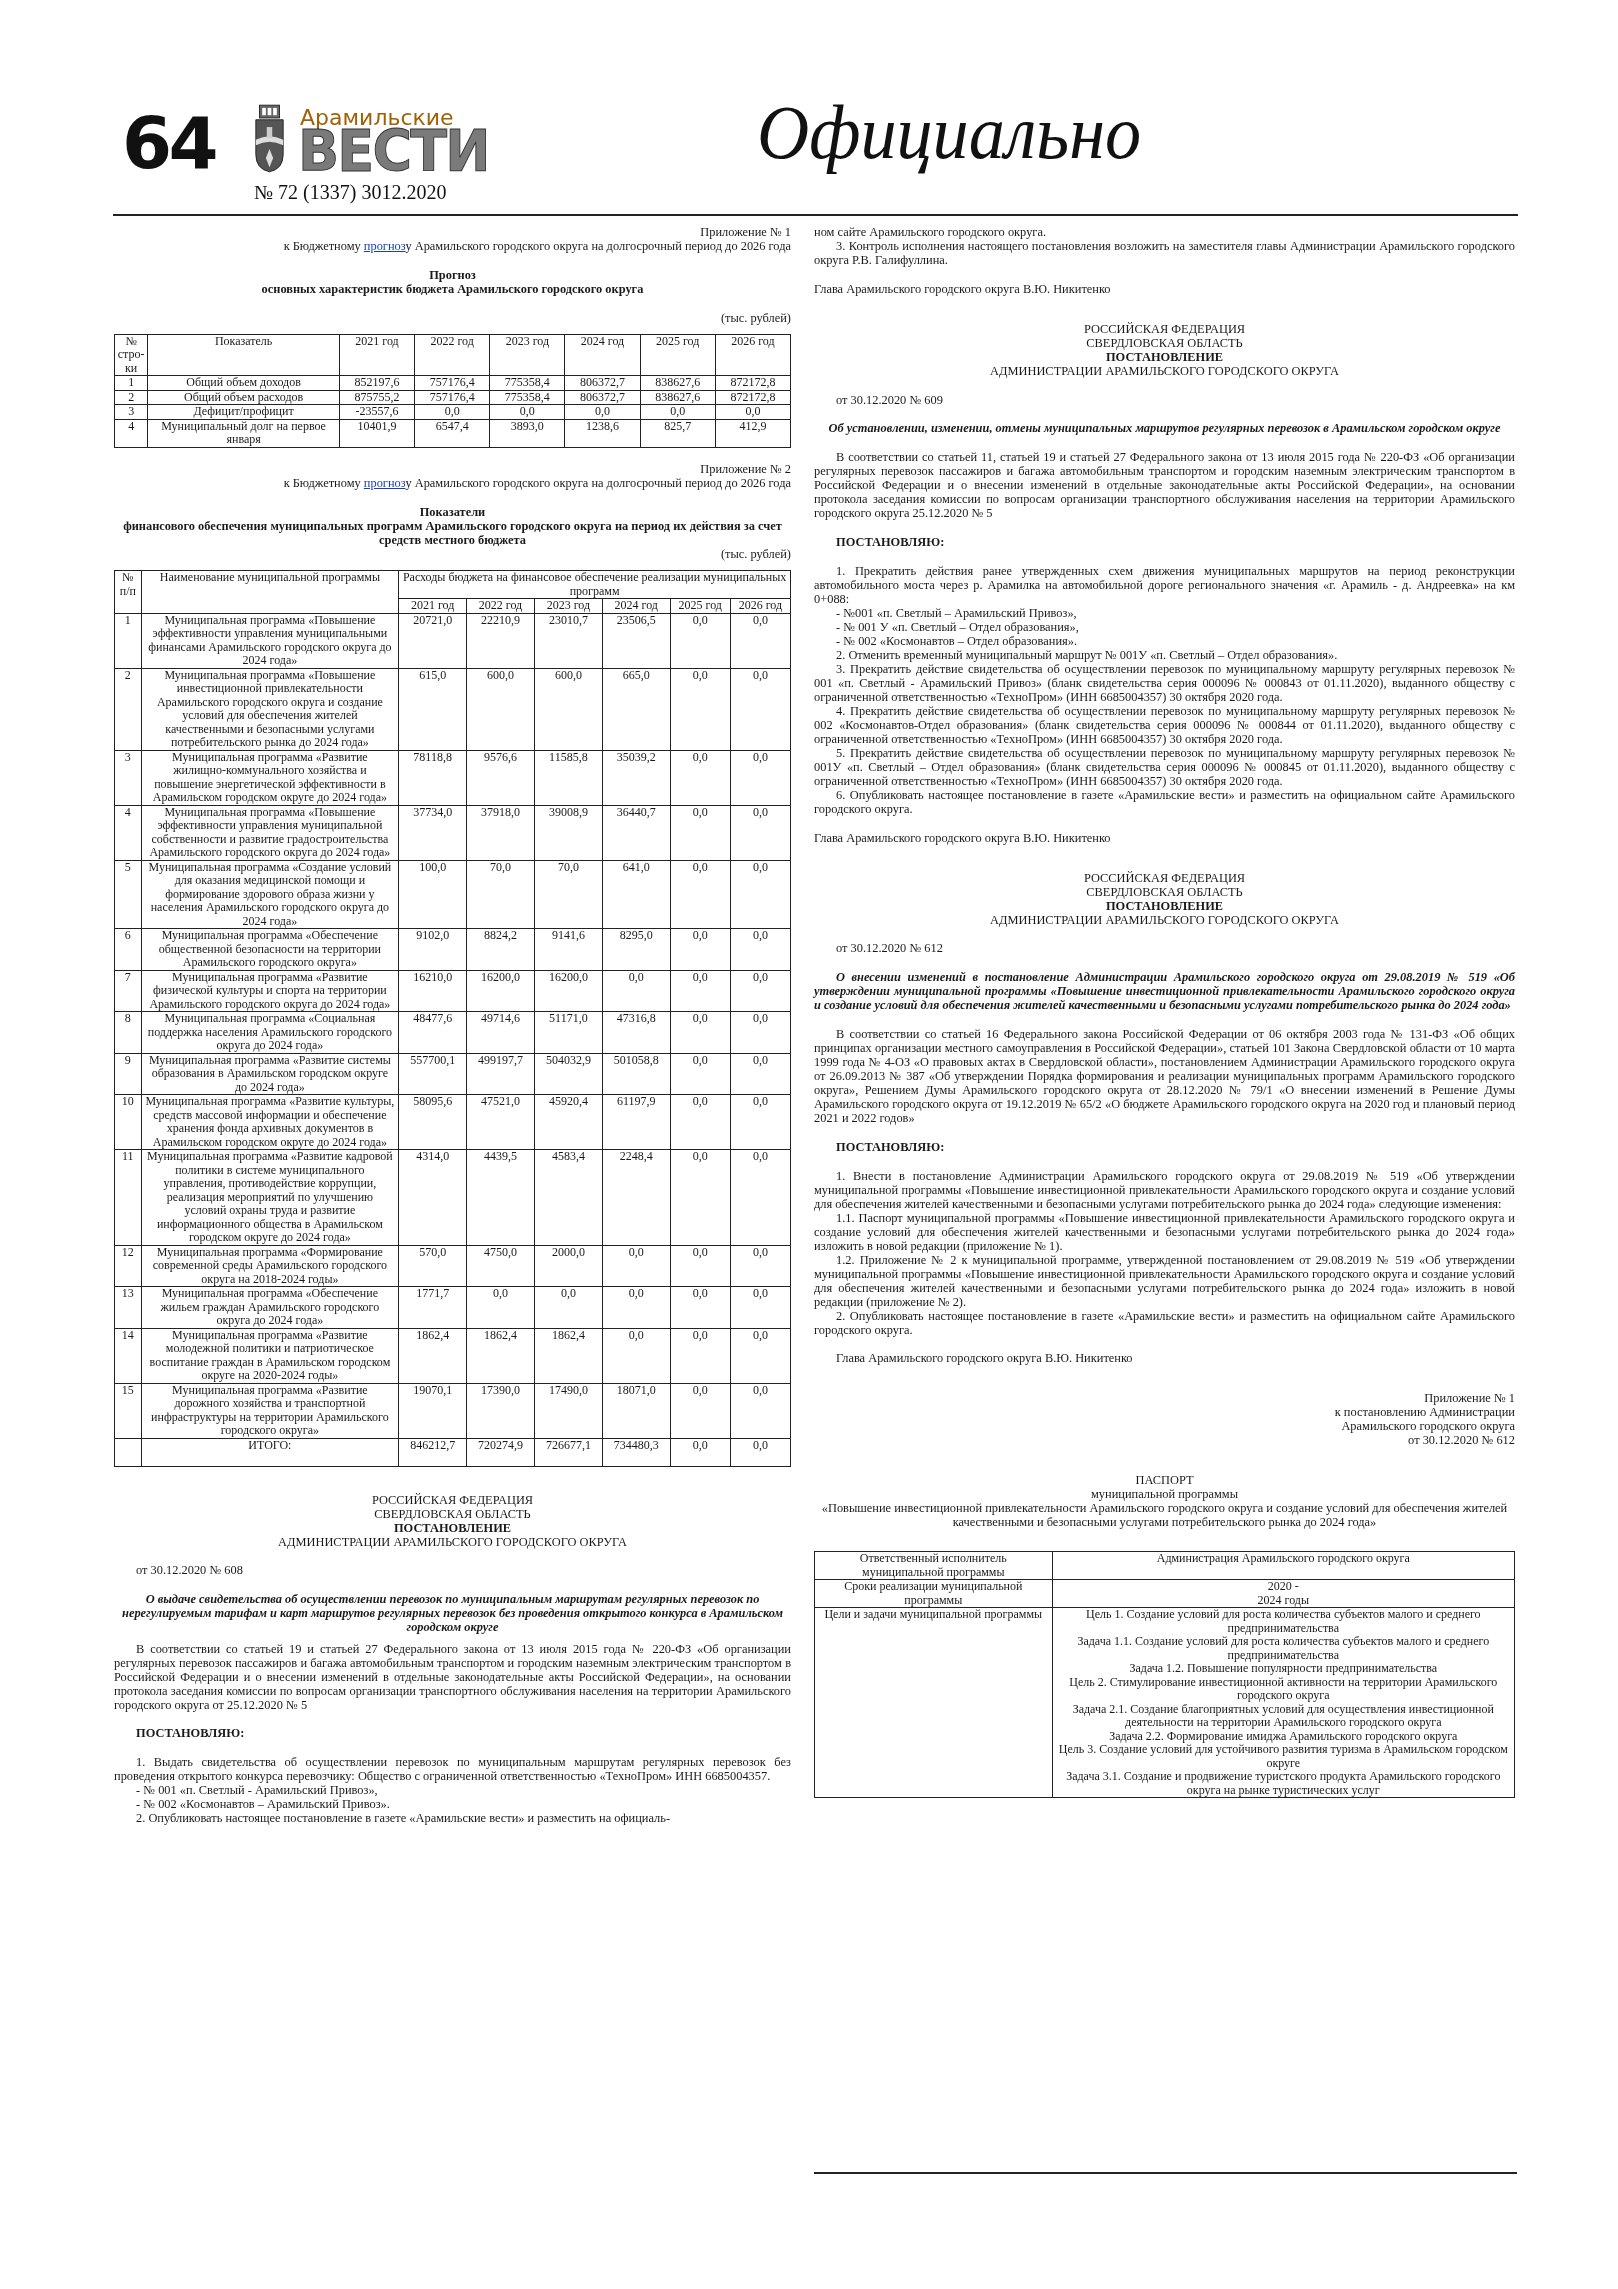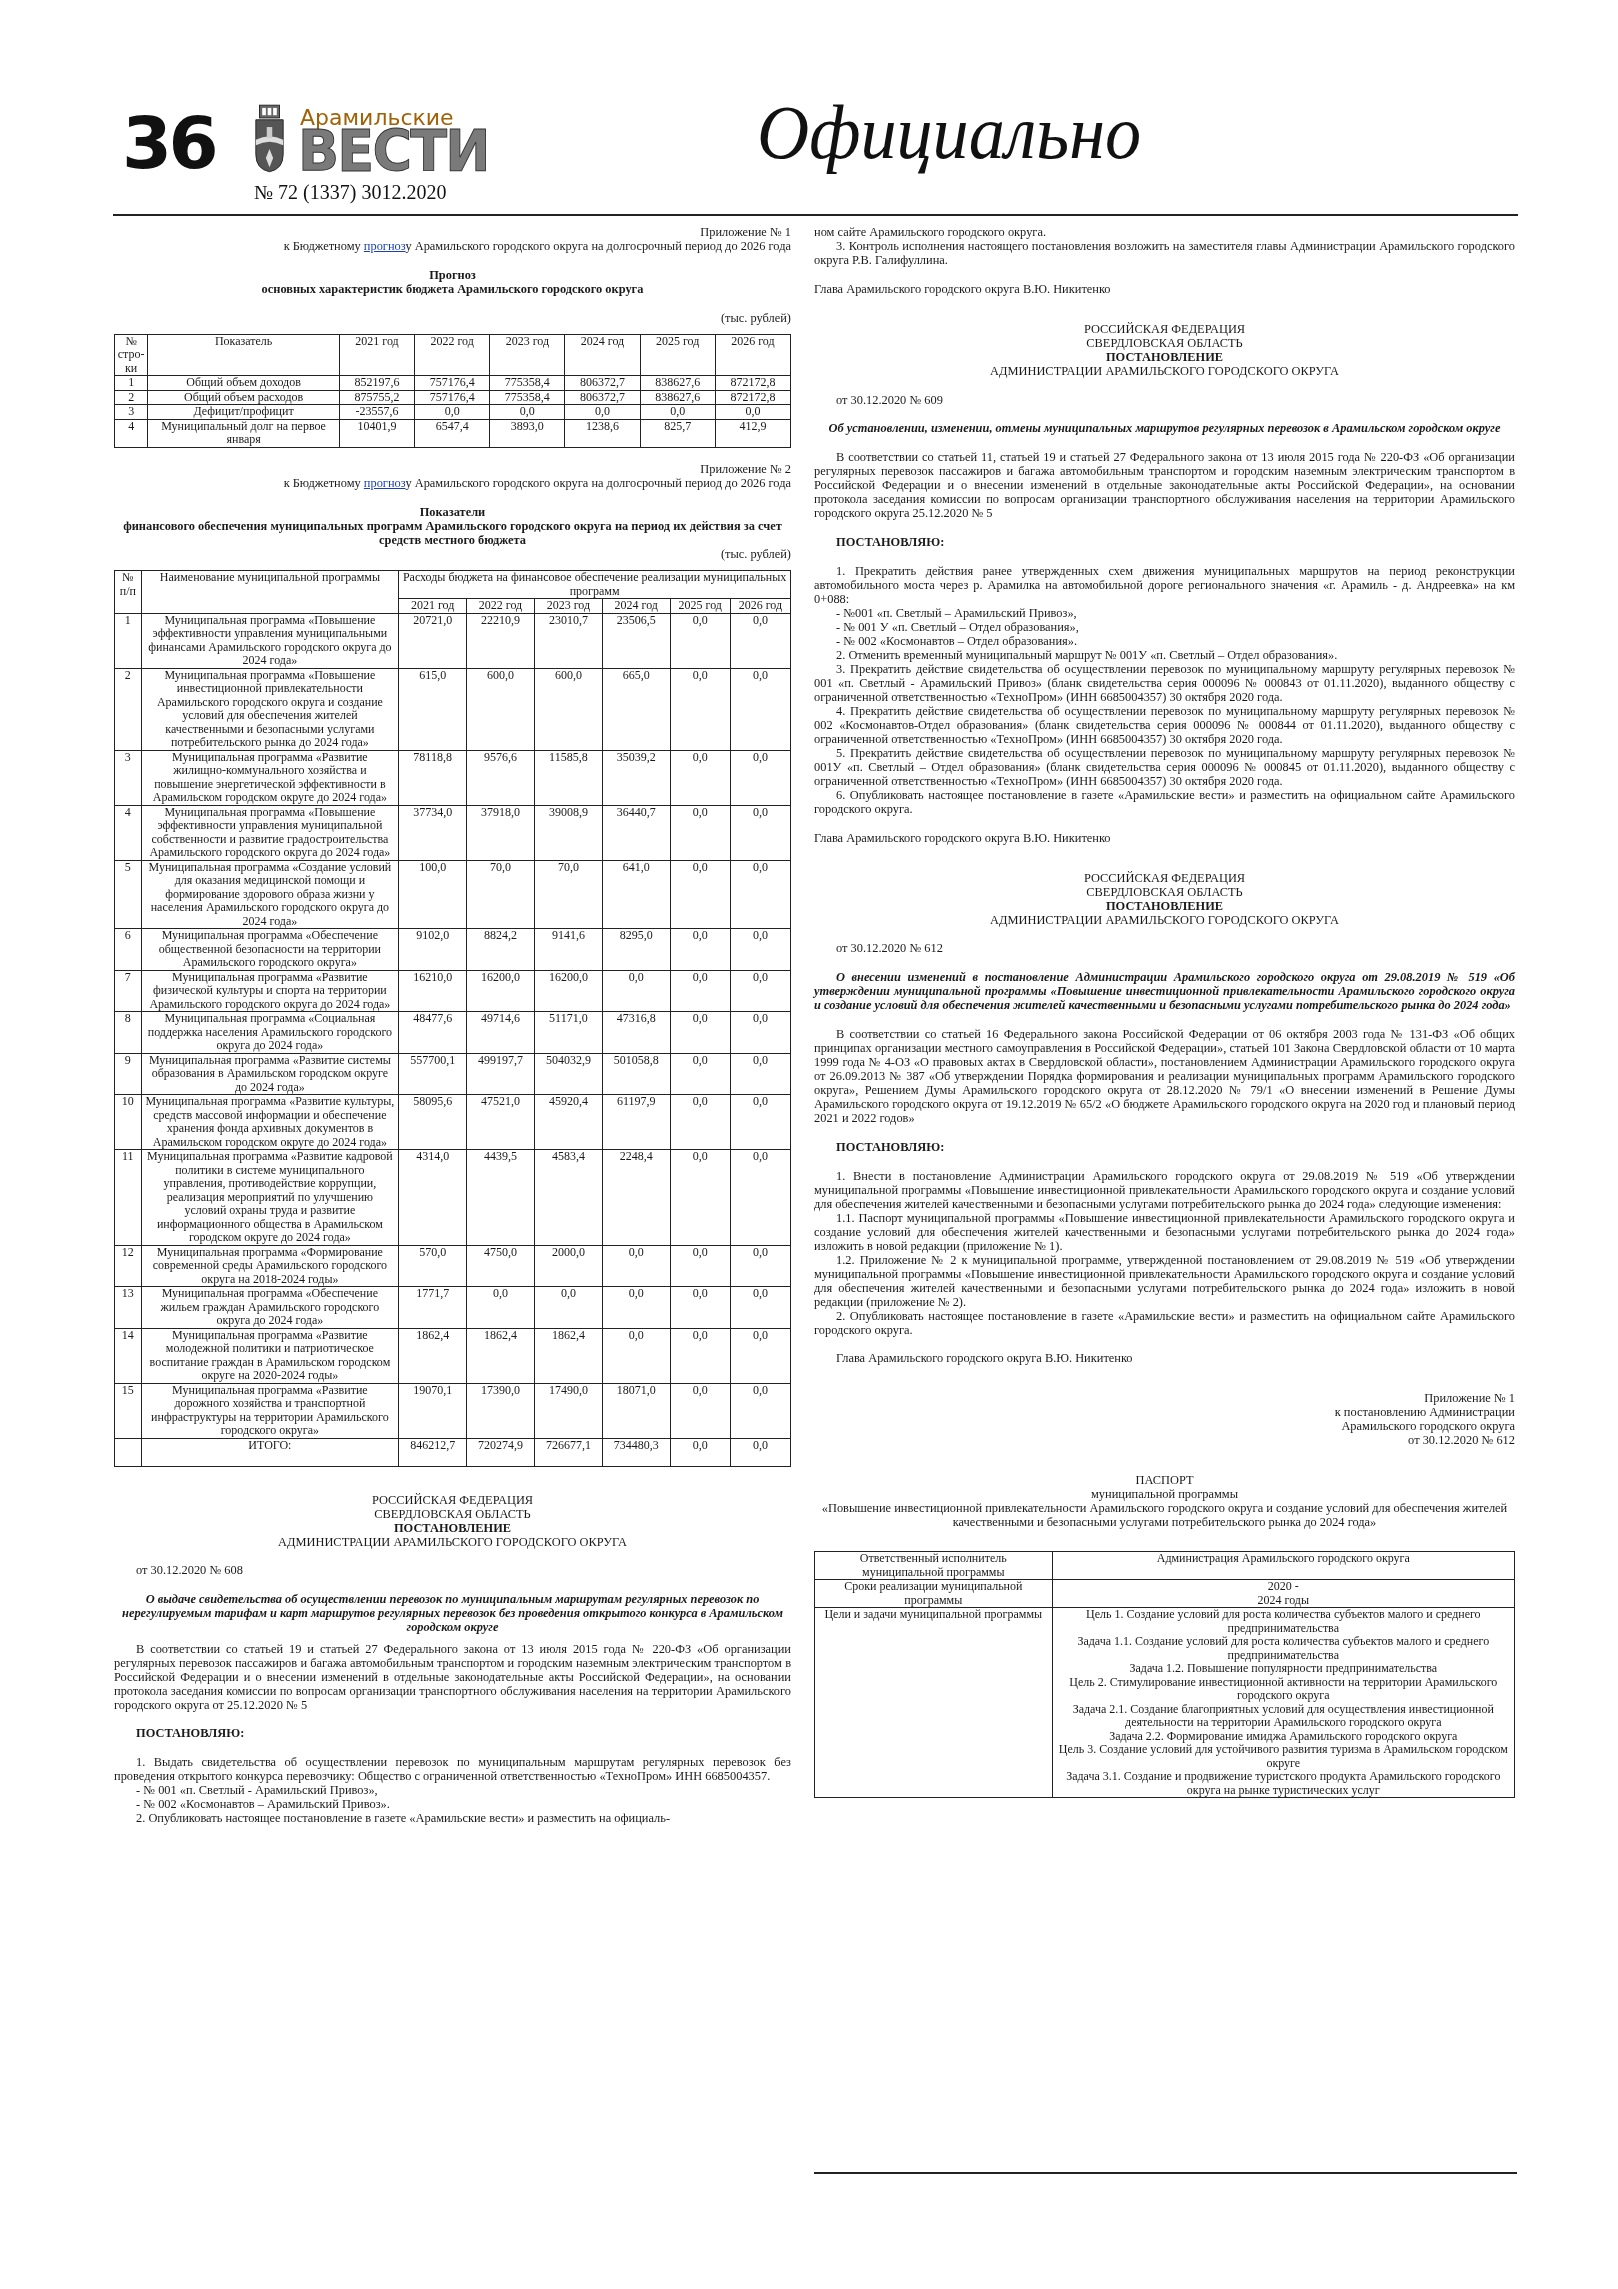--- a/index.html
+++ b/index.html
@@ -36,21 +36,21 @@
   td, th { border: 0.9px solid #222; padding: 0 2.8px; vertical-align: top; font-weight: normal; text-align: center; }
   table.outer { border: 1.8px solid #222; }
   td.name { text-align: center; }
   .unit { text-align: right; margin-bottom: 9px; }
   .rule-bottom { position: absolute; left: 814px; top: 2172px; width: 703px; height: 1.8px; background: #222; }
 </style>
 </head>
 <body>
 
 <div class="masthead">
-  <div class="page-num">36</div>
+  <div class="page-num">64</div>
   <svg class="crest" viewBox="0 0 34 76">
     <rect x="6" y="2" width="22" height="14" fill="#666" stroke="#222"></rect>
     <rect x="9" y="5" width="4" height="8" fill="#fff"></rect>
       <rect x="15" y="5" width="4" height="8" fill="#fff"></rect>
       <rect x="21" y="5" width="4" height="8" fill="#fff"></rect>
     <path d="M2 18 H32 V56 Q32 72 17 75 Q2 72 2 56 Z" fill="#555" stroke="#222"></path>
     <path d="M2 40 Q17 32 32 40 V46 Q17 38 2 46 Z" fill="#ddd"></path>
     <rect x="14" y="26" width="6" height="12" fill="#ccc"></rect>
     <path d="M17 50 L21 60 L17 70 L13 60 Z" fill="#ddd"></path>
   </svg>

